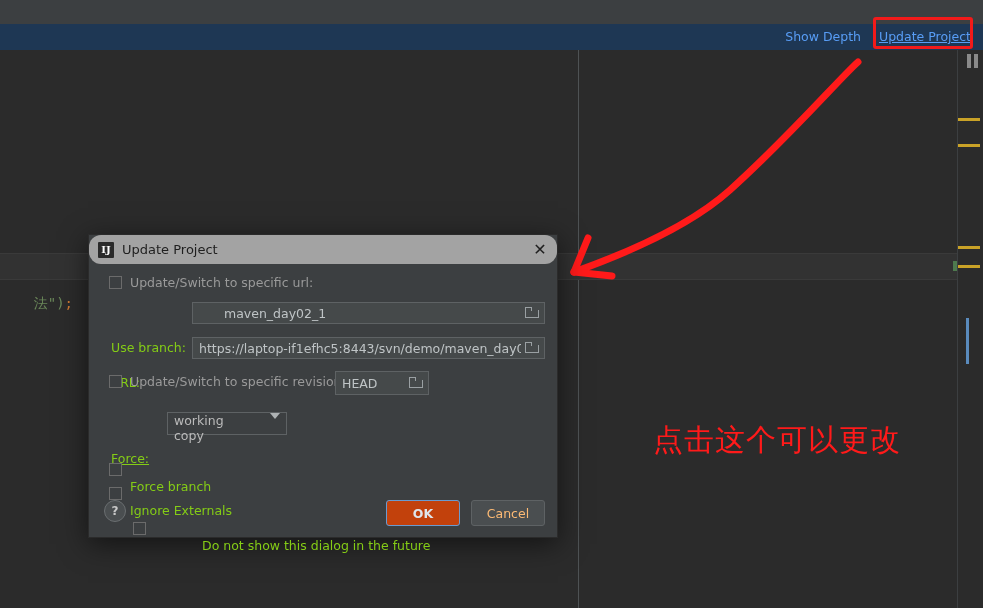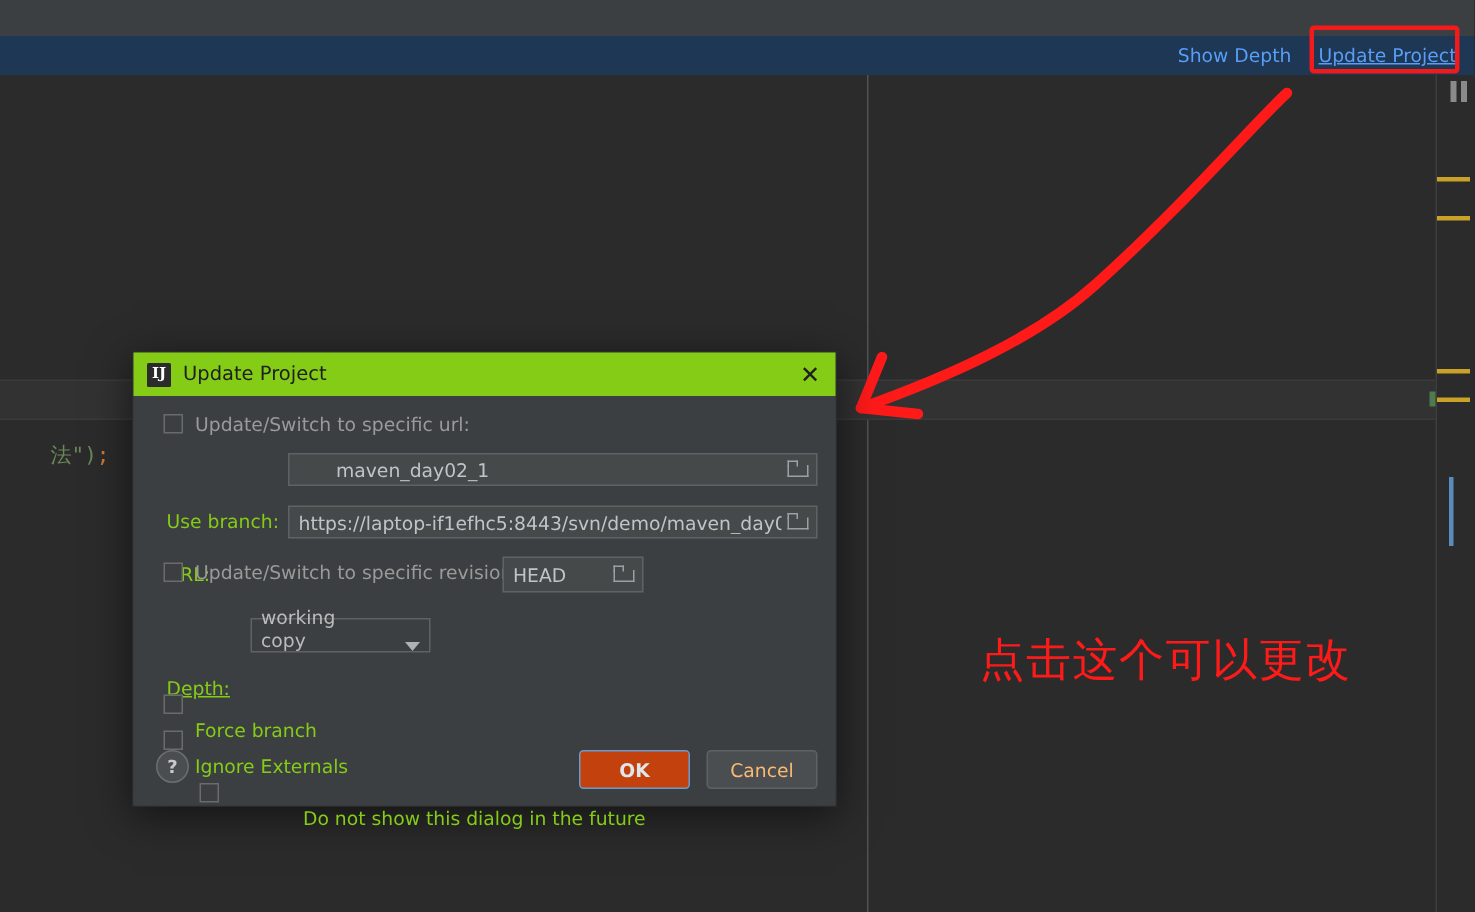--- a/index.html
+++ b/index.html
@@ -88,23 +88,24 @@
 
   
   .dialog {
     position: absolute; left: 88px; top: 234px; width: 470px; height: 304px;
     background: #3c3f41;
     box-shadow: 0 6px 26px rgba(0,0,0,.55);
     border: 1px solid #2b2b2b;
     box-sizing: border-box;
   }
   .dlg-titlebar {
-    height: 29px; background: #84cc16;
+    height: 29px; background: #a3a3a3;
     display: flex; align-items: center; padding: 0 6px 0 9px;
     box-sizing: border-box;
+    border-radius: 12px;
   }
   .dlg-icon {
     width: 16px; height: 16px; background: #2b2b2b; color: #fff;
     font-size: 10px; font-weight: bold; line-height: 16px; text-align: center;
     margin-right: 8px; border-radius: 1px;
     font-family: "DejaVu Serif", serif;
   }
   .dlg-title { flex: 1; color: #1f1f1f; font-size: 13px; }
   .dlg-close {
     width: 22px; height: 22px; color: #202020; font-size: 16px;
@@ -140,21 +141,21 @@
     content:''; position:absolute; left:0; top:3px; width:14px; height:8px;
     border:1px solid #9aa0a3; border-top: none; box-sizing:border-box;
   }
   .folder::after {
     content:''; position:absolute; left:0; top:0px; width:7px; height:4px;
     border:1px solid #9aa0a3; border-bottom:none; box-sizing:border-box;
   }
   .combo {
     background: #3c3f41; border: 1px solid #5e6264;
     height: 23px; box-sizing: border-box;
-    display: flex; align-items: flex-end; padding: 0 6px;
+    display: flex; align-items: flex-start; padding: 0 6px;
     color: #bbbbbb; font-size: 12.5px; cursor: pointer;
   }
   .combo .caret {
     width: 0; height: 0; margin-left: 14px;
     border-left: 5px solid transparent; border-right: 5px solid transparent;
     border-top: 6px solid #aeb2b4;
   }
   .help-btn {
     width: 20px; height: 20px; border-radius: 50%;
     background: #4a4e50; border: 1px solid #6a6e70;
@@ -253,21 +254,21 @@
       <div class="row" style="left:20px; top:110px;">
         <span class="cb"></span>
         <span class="lbl" style="margin-left:8px;">Update/Switch to specific revision:</span>
       </div>
       <div class="field" style="position:absolute; left:246px; top:107px; width:94px; height:24px;">
         <span class="val">HEAD</span>
         <span class="folder"></span>
       </div>
 
       <div class="row" style="left:22px; top:152px;">
-        <span class="lbl-en u">Depth:</span>
+        <span class="lbl-en u">Force:</span>
       </div>
       <div class="combo" style="position:absolute; left:78px; top:148px; width:120px;">
         <span>working copy</span>
         <span class="caret"></span>
       </div>
 
       <div class="row" style="left:20px; top:180px;">
         <span class="cb"></span>
         <span class="lbl-en" style="margin-left:8px;">Force branch</span>
       </div>

